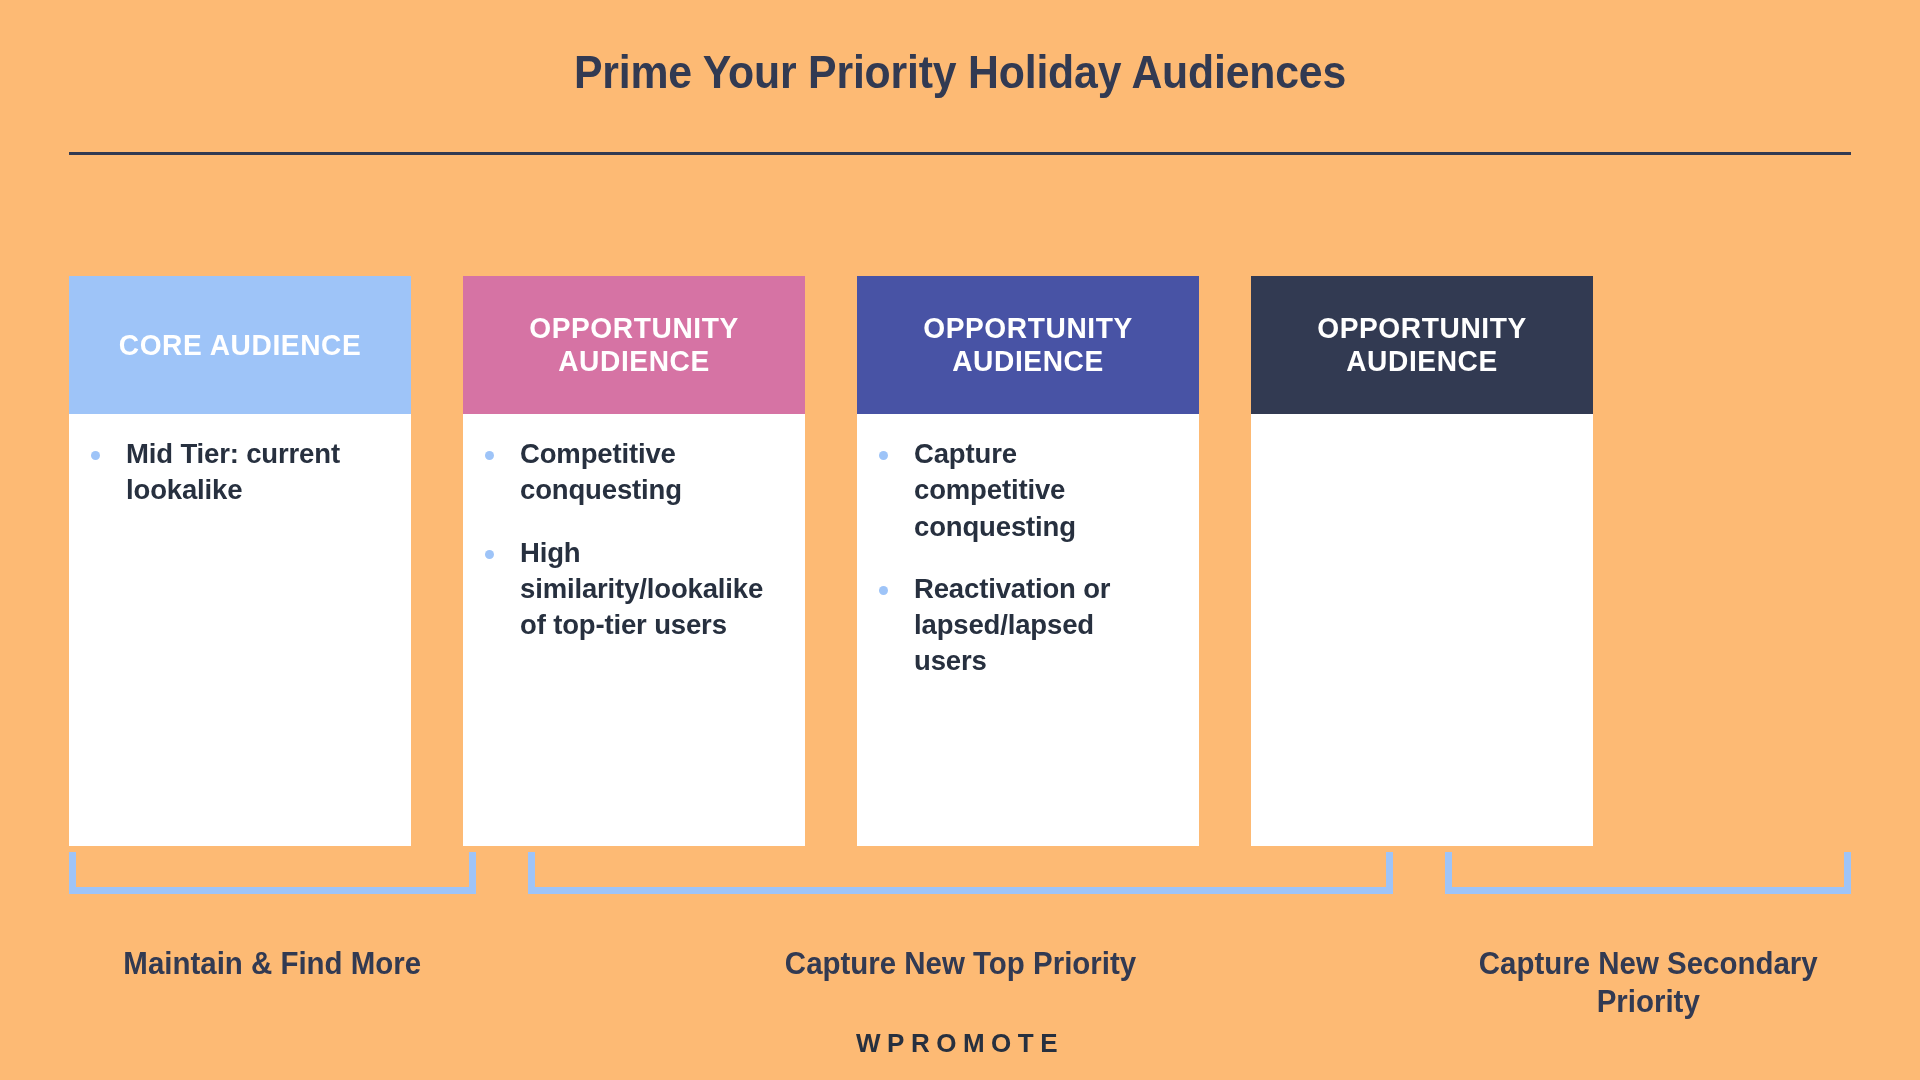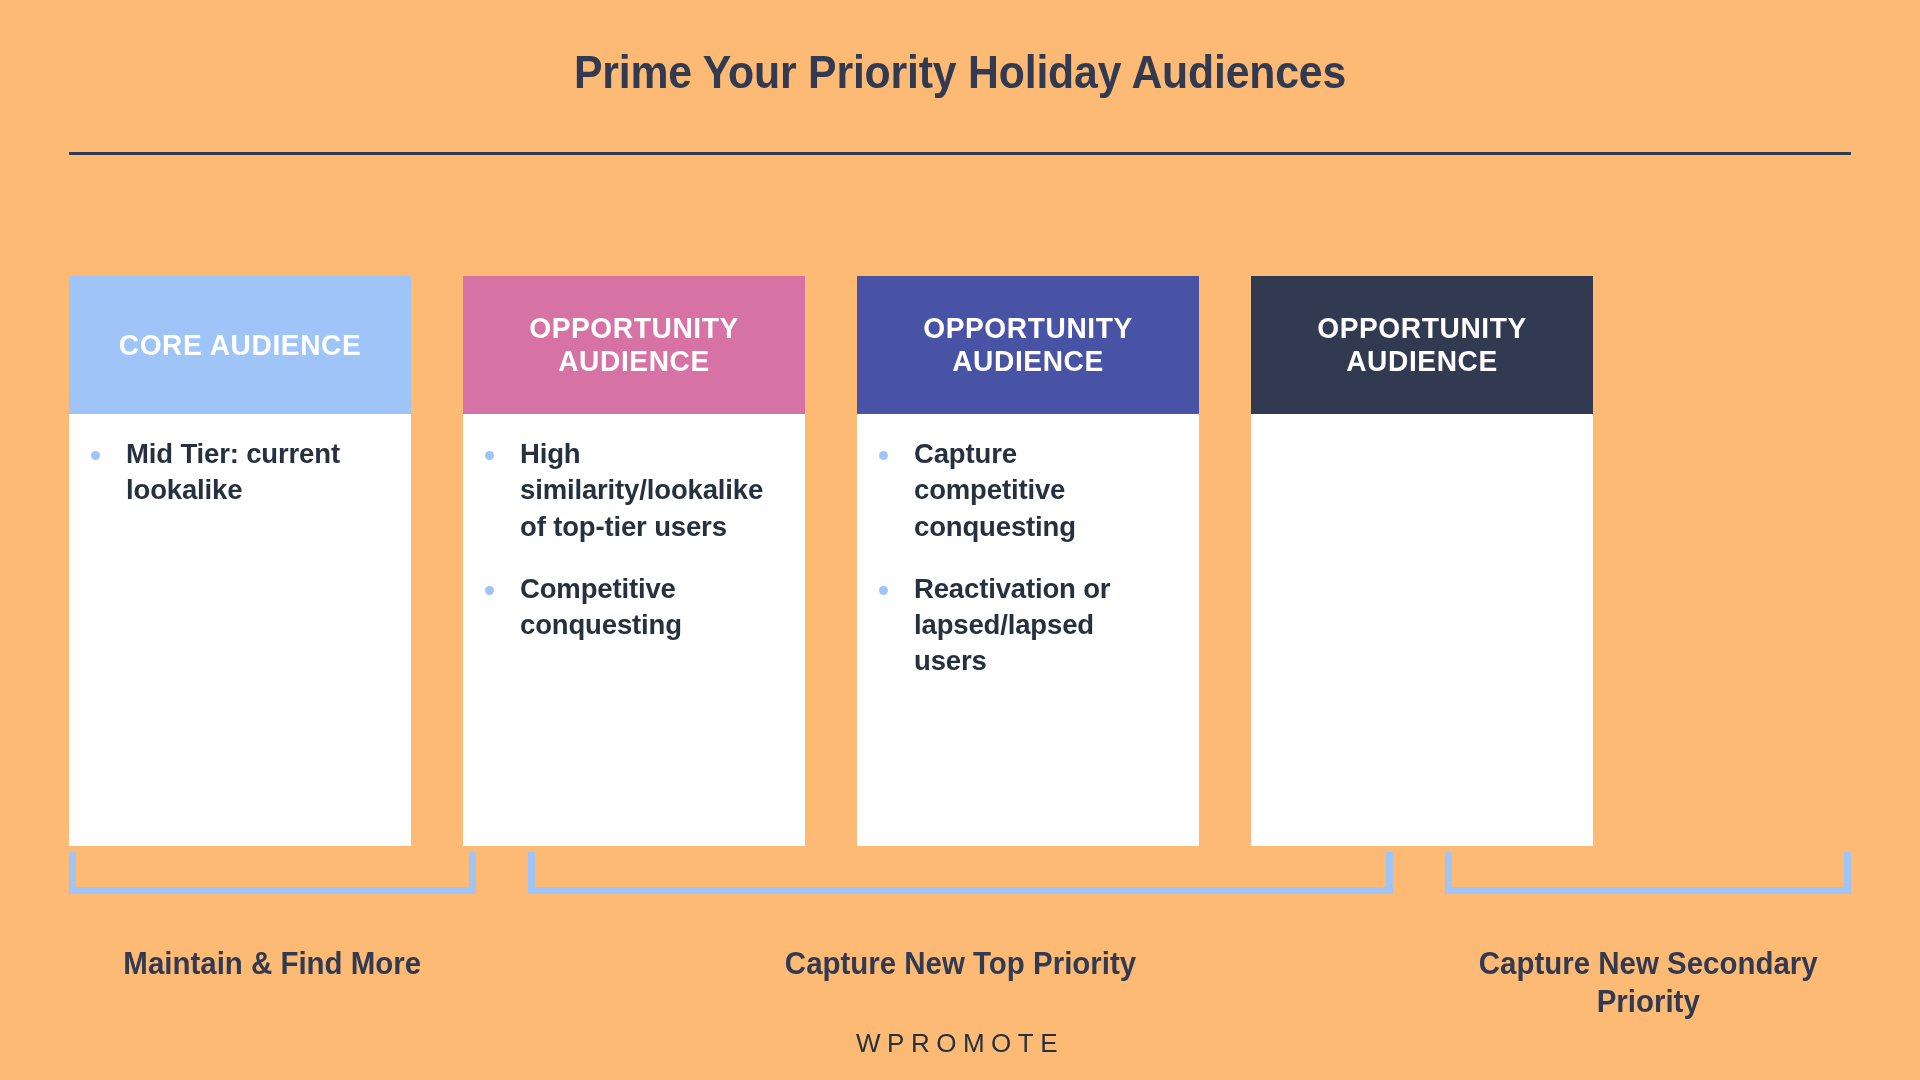--- a/index.html
+++ b/index.html
@@ -144,21 +144,21 @@
   }
 
   .logo {
     position: absolute;
     top: 1028px;
     left: 0;
     width: 1920px;
     text-align: center;
     font-family: "Liberation Sans", sans-serif;
     font-size: 26px;
-    font-weight: normal;
+    font-weight: bold;
     letter-spacing: 6.5px;
     color: #27303f;
   }
 </style>
 </head>
 <body>
 
 <div class="slide">
 
   <div class="slide-title">Prime Your Priority Holiday Audiences</div>
@@ -176,25 +176,25 @@
           </div>
         </div>
       </div>
       <div class="card">
         <div class="card-header" style="background: rgb(214, 115, 164);">
           <div class="card-header-text">OPPORTUNITY AUDIENCE</div>
         </div>
         <div class="card-body">
           <div class="bullet-row">
             <span class="bullet-dot" style="background: rgb(158, 196, 248);"></span>
+            <span class="bullet-text">Competitive conquesting</span>
+          </div>
+          <div class="bullet-row">
+            <span class="bullet-dot" style="background: rgb(158, 196, 248);"></span>
             <span class="bullet-text">High similarity/lookalike of top-tier users</span>
-          </div>
-          <div class="bullet-row">
-            <span class="bullet-dot" style="background: rgb(158, 196, 248);"></span>
-            <span class="bullet-text">Competitive conquesting</span>
           </div>
         </div>
       </div>
       <div class="card">
         <div class="card-header" style="background: rgb(72, 83, 165);">
           <div class="card-header-text">OPPORTUNITY AUDIENCE</div>
         </div>
         <div class="card-body">
           <div class="bullet-row">
             <span class="bullet-dot" style="background: rgb(158, 196, 248);"></span>

